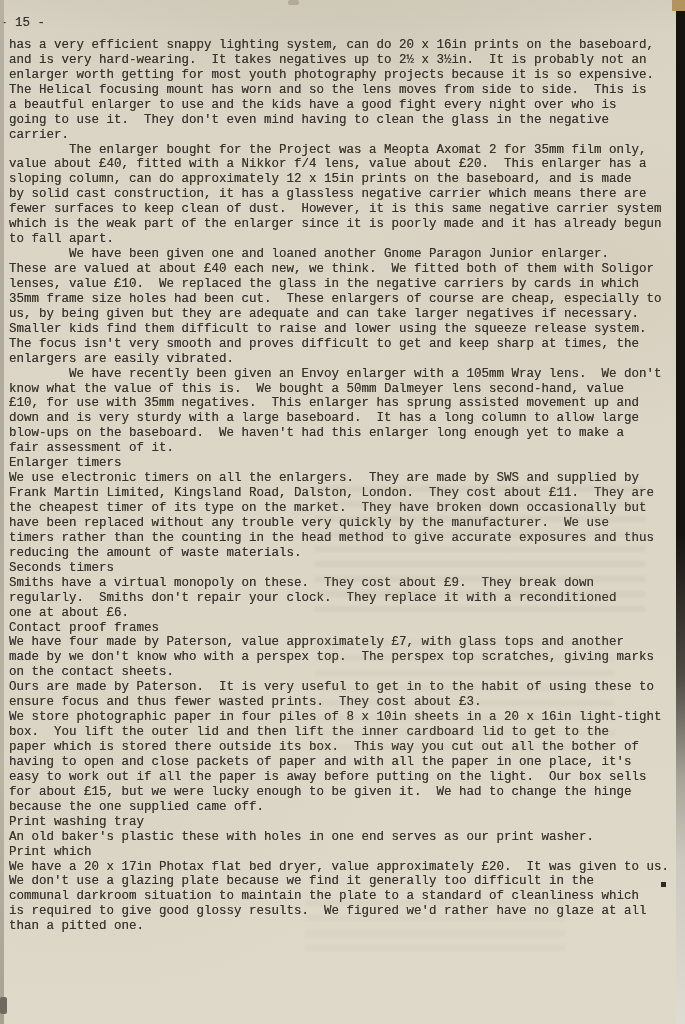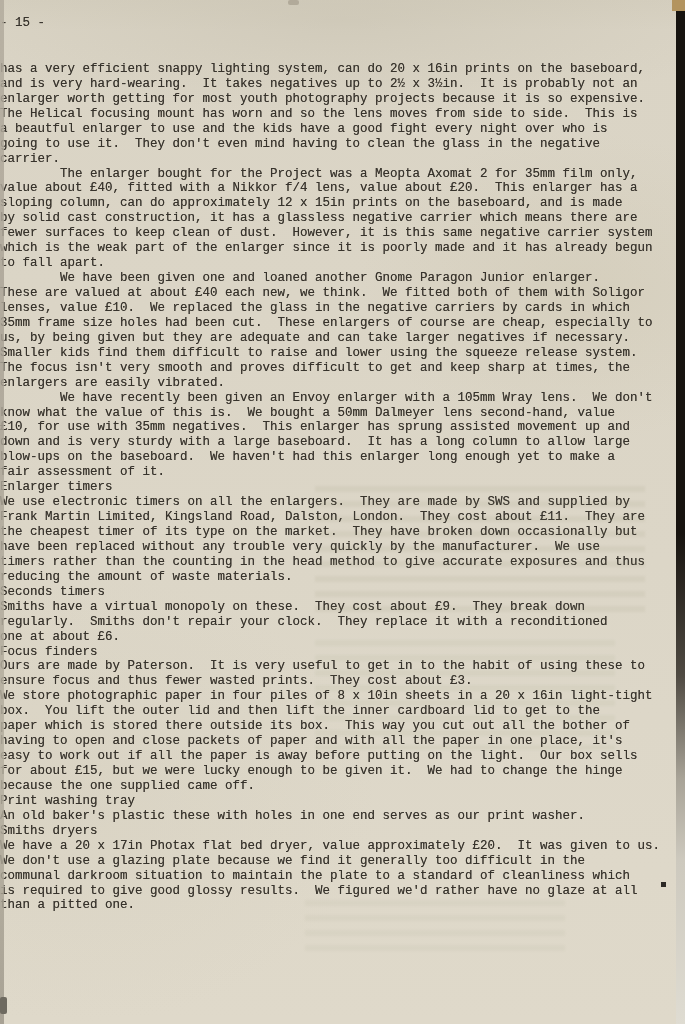--- a/index.html
+++ b/index.html
@@ -27,22 +27,21 @@
     font-size: 12.5px;
     line-height: 14.93px;
     text-shadow: 0 0 0.5px rgba(50,45,38,0.65);
   }
   .page-number {
     text-align: left;
     padding-top: 16px;
     white-space: pre;
   }
   .page-body {
-    padding: 7px 0 0 0;
-    margin-top: 24px;
+    padding: 7px 0 0 9px;
   }
   .page-body p {
     margin: 0;
     white-space: pre;
   }
   .underline {
     text-decoration: underline;
     text-underline-offset: 2px;
   }
   
@@ -144,33 +143,36 @@
     <p>We use electronic timers on all the enlargers.  They are made by SWS and supplied by
 Frank Martin Limited, Kingsland Road, Dalston, London.  They cost about £11.  They are
 the cheapest timer of its type on the market.  They have broken down occasionally but
 have been replaced without any trouble very quickly by the manufacturer.  We use
 timers rather than the counting in the head method to give accurate exposures and thus
 reducing the amount of waste materials.</p>
     <p>Seconds timers</p>
     <p>Smiths have a virtual monopoly on these.  They cost about £9.  They break down
 regularly.  Smiths don't repair your clock.  They replace it with a reconditioned
 one at about £6.</p>
-    <p>Focus finders</p>
+    <p>Contact proof frames</p>
+    <p>We have four made by Paterson, value approximately £7, with glass tops and another
+made by we don't know who with a perspex top.  The perspex top scratches, giving marks
+on the contact sheets.</p>
     <p>Ours are made by Paterson.  It is very useful to get in to the habit of using these to
 ensure focus and thus fewer wasted prints.  They cost about £3.</p>
     <p>We store photographic paper in four piles of 8 x 10in sheets in a 20 x 16in light-tight
 box.  You lift the outer lid and then lift the inner cardboard lid to get to the
 paper which is stored there outside its box.  This way you cut out all the bother of
 having to open and close packets of paper and with all the paper in one place, it's
 easy to work out if all the paper is away before putting on the light.  Our box sells
 for about £15, but we were lucky enough to be given it.  We had to change the hinge
 because the one supplied came off.</p>
     <p>Print washing tray</p>
     <p>An old baker's plastic these with holes in one end serves as our print washer.</p>
-    <p>Smiths dryers</p>
+    <p>Print which</p>
     <p>We have a 20 x 17in Photax flat bed dryer, value approximately £20.  It was given to us.
 We don't use a glazing plate because we find it generally too difficult in the
 communal darkroom situation to maintain the plate to a standard of cleanliness which
 is required to give good glossy results.  We figured we'd rather have no glaze at all
 than a pitted one.</p>
   </div>
 
   <div class="show-through a"></div>
   <div class="show-through b"></div>
   <div class="show-through c"></div>

